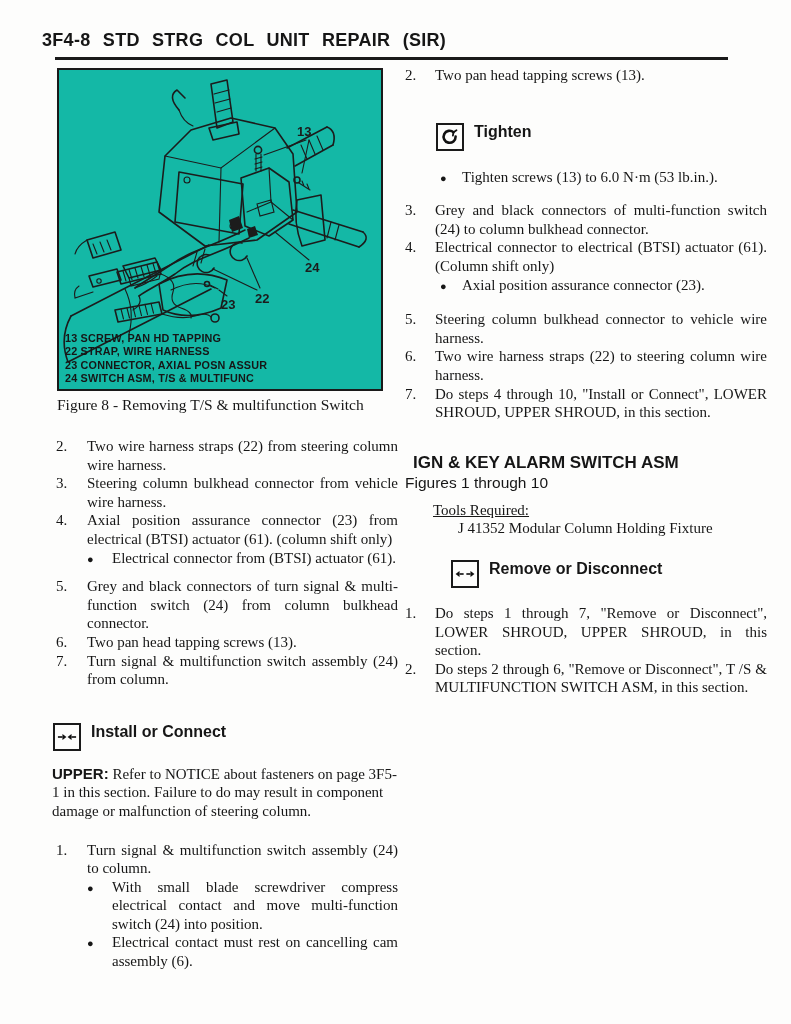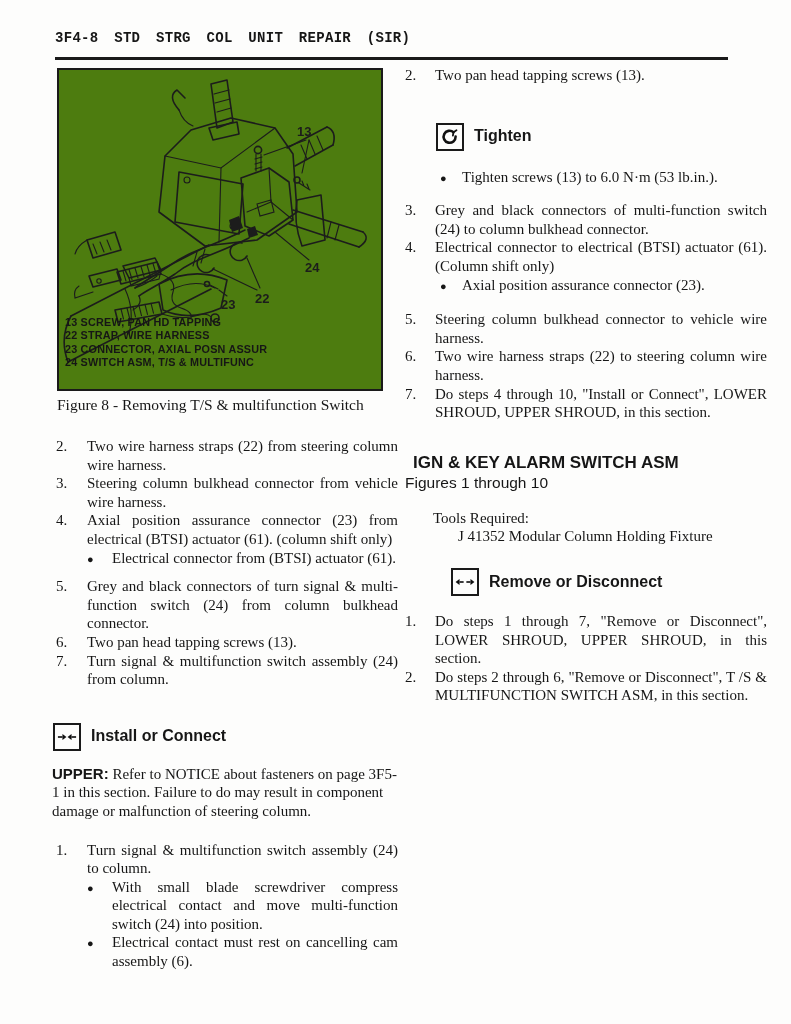--- a/index.html
+++ b/index.html
@@ -1,43 +1,43 @@
 <!DOCTYPE html>
 <html><head>
 <meta charset="utf-8">
 <style>
   html,body{margin:0;padding:0;background:#e8e8e8;}
   .page{position:relative;width:791px;height:1024px;background:#fdfdfc;overflow:hidden;
         font-family:"Liberation Serif",serif;color:#161616;}
-  .hdr{position:absolute;left:55px;top:30px;font-family:Liberation Mono, monospace;
-       font-weight:bold;font-size:14px;letter-spacing:.3px;word-spacing:7px;white-space:nowrap;}
+  .hdr{position:absolute;left:42px;top:30px;font-family:Liberation Sans, sans-serif;
+       font-weight:bold;font-size:18px;letter-spacing:.3px;word-spacing:7px;white-space:nowrap;}
   .hrule{position:absolute;left:55px;top:57px;width:673px;height:3px;background:#1a1a1a;}
 
-  .figbox{position:absolute;left:57px;top:68px;width:322px;height:319px;border:2px solid #1a1a1a;background:#4d7c0f;}
+  .figbox{position:absolute;left:57px;top:68px;width:322px;height:319px;border:2px solid #1a1a1a;background:#14b8a6;}
   .figbox svg{position:absolute;left:0;top:0;}
-  .legend{position:absolute;left:6px;bottom:20px;font-family:"Liberation Sans",sans-serif;
+  .legend{position:absolute;left:6px;bottom:4px;font-family:"Liberation Sans",sans-serif;
           font-weight:bold;font-size:10.8px;line-height:13.2px;letter-spacing:.2px;white-space:nowrap;}
   .caption{position:absolute;left:57px;top:396px;width:326px;text-align:left;font-size:15.5px;}
 
   .col{position:absolute;font-size:15px;line-height:18.6px;}
   .colL{left:40px;top:437px;width:358px;}
   .colR{left:405px;top:66px;width:362px;}
 
   .step{position:relative;text-align:justify;}
   .colL .step{padding-left:47px;}
   .colL .step .num{position:absolute;left:16px;}
   .colR .step{padding-left:30px;}
   .colR .step .num{position:absolute;left:0;}
   .bullet{position:relative;text-align:justify;}
   .colL .bullet{padding-left:72px;}
   .colL .bullet .dot{position:absolute;left:47px;font-size:11px;top:1px;}
   .colR .bullet{padding-left:57px;}
   .colR .bullet .dot{position:absolute;left:35px;font-size:11px;top:1px;}
 
-  .iconrow{position:relative;display:flex;align-items:center;}
+  .iconrow{position:relative;display:flex;}
   .icon-box{display:inline-flex;align-items:center;justify-content:center;
             width:24px;height:24px;border:2px solid #1a1a1a;background:#fdfdfc;flex:0 0 auto;}
   .icon-label{font-family:"Liberation Sans",sans-serif;font-weight:bold;font-size:16px;margin-left:10px;white-space:nowrap;}
 
   .notice{margin-top:14px;margin-left:12px;text-align:left;}
   .notice .nb{font-family:"Liberation Sans",sans-serif;font-weight:bold;font-size:15px;}
 
   .sec-title{font-family:"Liberation Sans",sans-serif;font-weight:bold;font-size:17px;line-height:21px;white-space:nowrap;}
   .sec-sub{font-family:"Liberation Sans",sans-serif;font-size:15.5px;line-height:20px;}
   .tools-label{margin-left:28px;}
@@ -261,21 +261,21 @@
       <span>Two wire harness straps (22) to steering column wire harness.</span>
     </div>
     <div class="step">
       <span class="num">7.</span>
       <span>Do steps 4 through 10, "Install or Connect", LOWER SHROUD, UPPER SHROUD, in this section.</span>
     </div>
 
     <div class="sec-title" style="margin-top:30px;margin-left:8px;">IGN &amp; KEY ALARM SWITCH ASM</div>
     <div class="sec-sub">Figures 1 through 10</div>
 
-    <div class="tools-label" style="margin-top:16px;">Tools Required:</div>
+    <div class="tools-label" style="margin-top:8px;text-decoration:underline;">Tools Required:</div>
     <div class="tool-item">J 41352 Modular Column Holding Fixture</div>
 
     <div class="iconrow" style="margin-top:22px;margin-left:46px;">
       <span class="icon-box">
         <svg width="20" height="12" viewBox="0 0 22 12">
           <line class="arr" x1="9.5" y1="6" x2="5" y2="6"></line>
           <polygon points="5,2.8 0.6,6 5,9.2" fill="#111"></polygon>
           <line class="arr" x1="12.5" y1="6" x2="17" y2="6"></line>
           <polygon points="17,2.8 21.4,6 17,9.2" fill="#111"></polygon>
         </svg>

